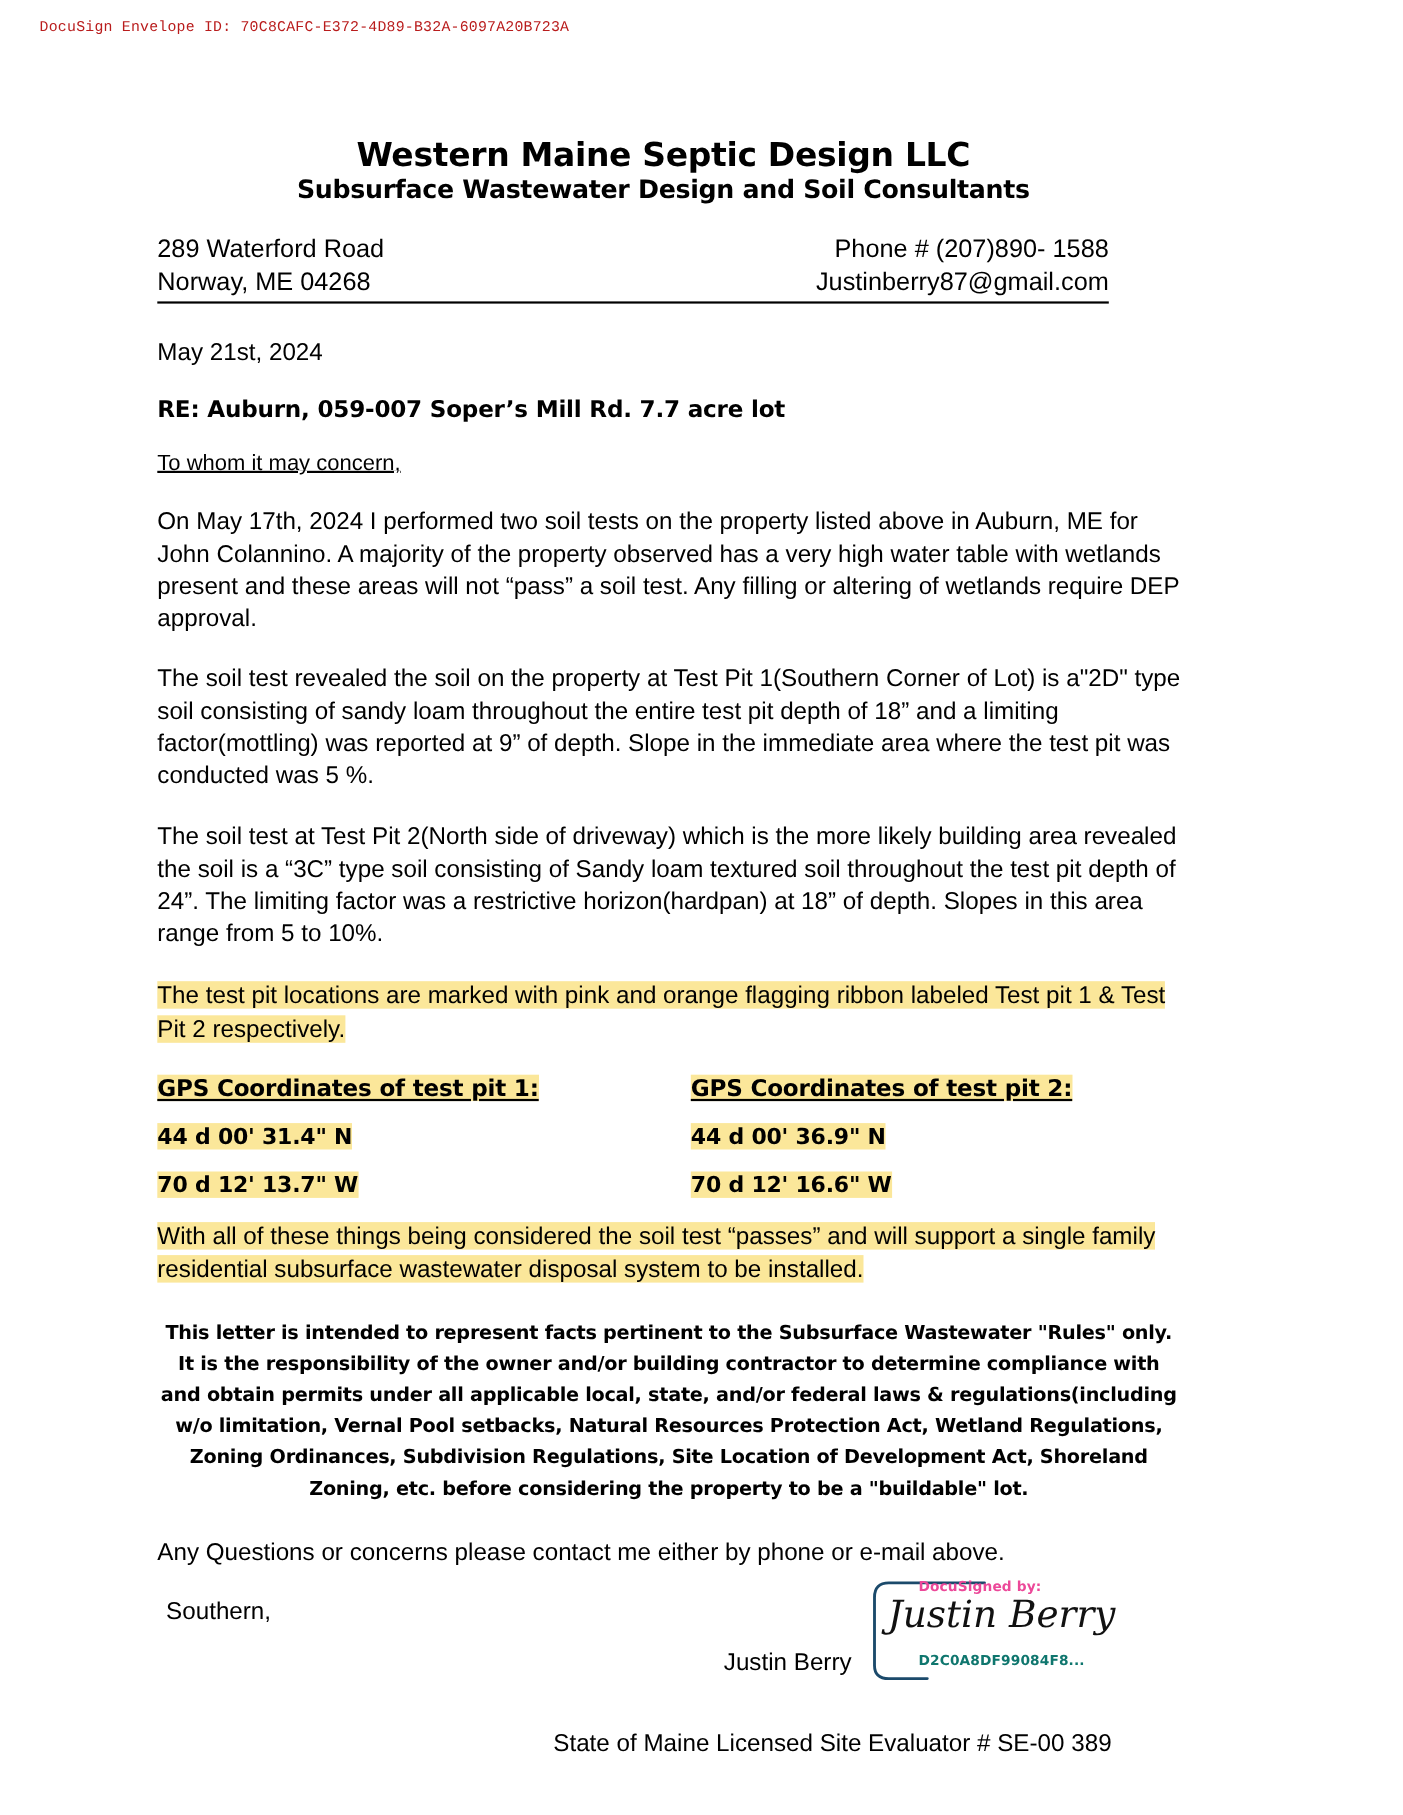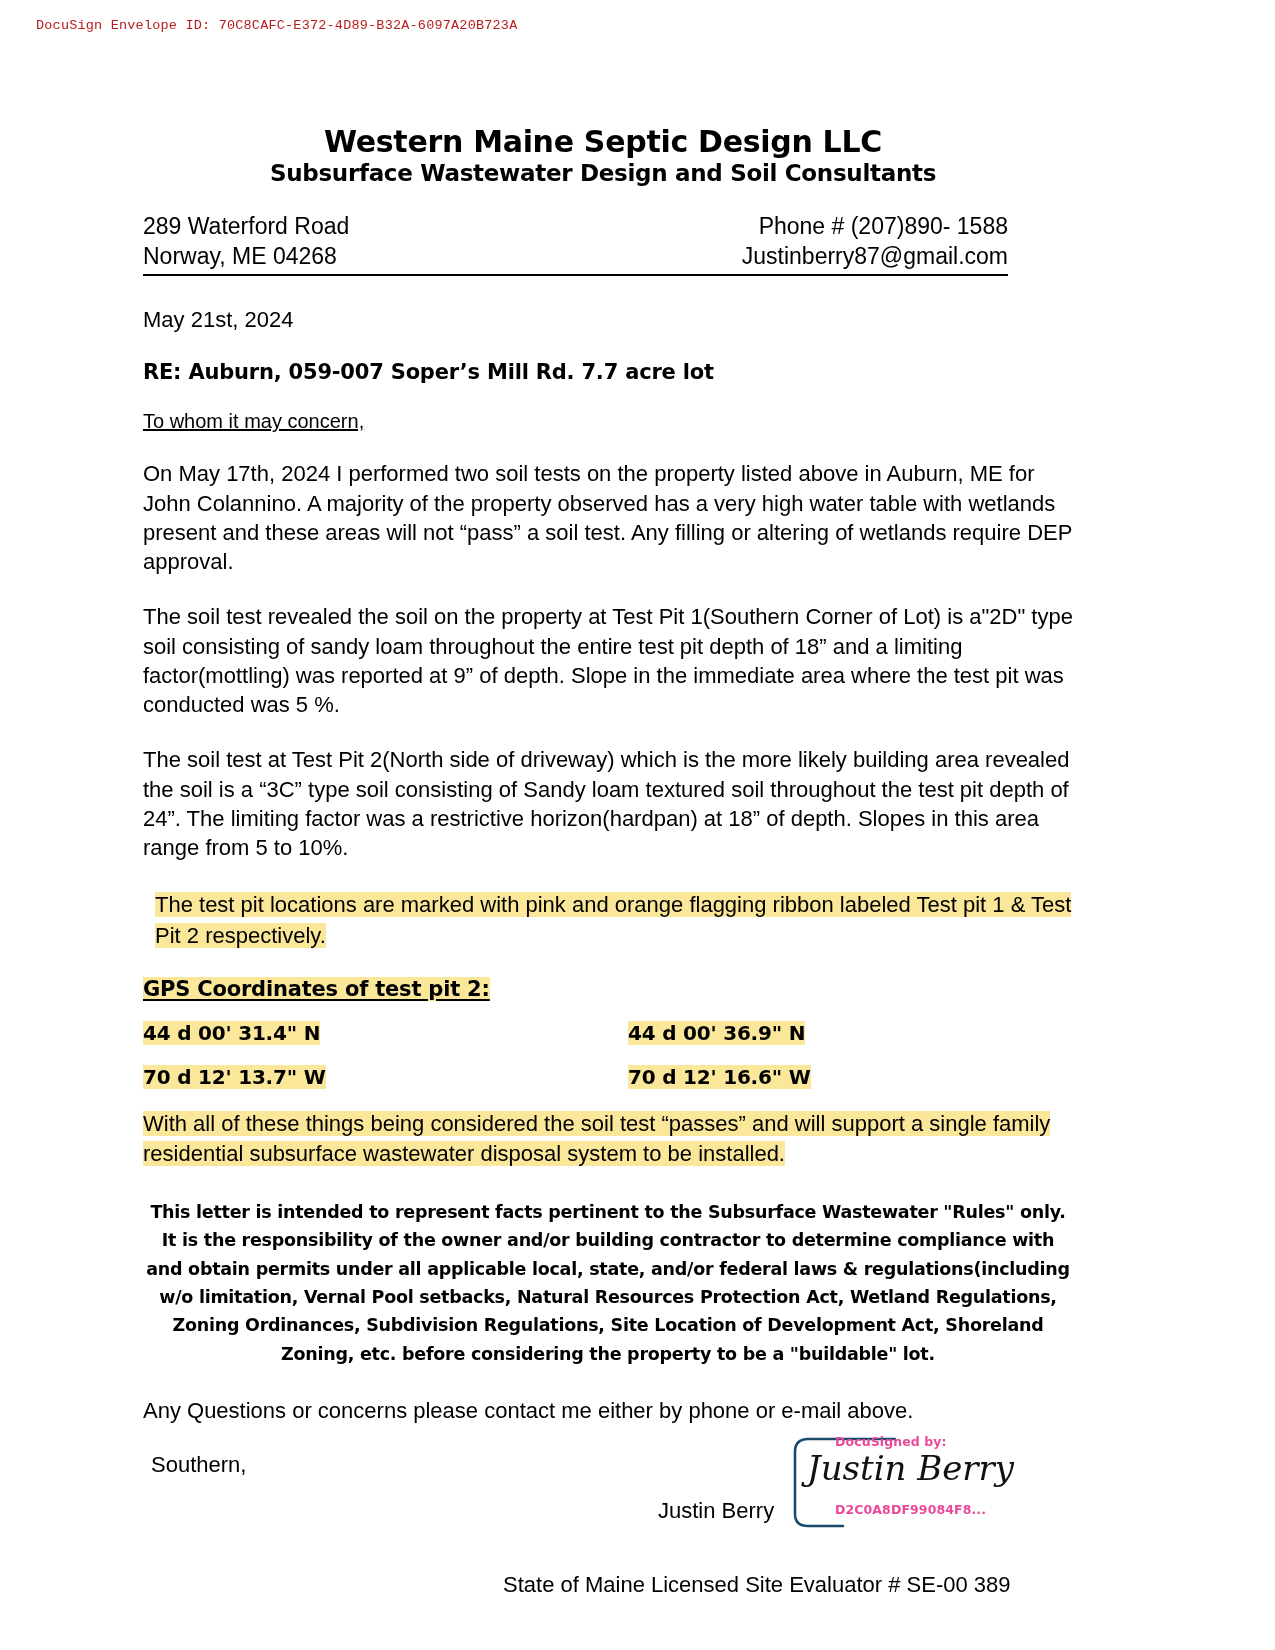--- a/index.html
+++ b/index.html
@@ -98,21 +98,21 @@
     width: 935px;
   }
   .hl {
     background: #fbe79a;
     box-decoration-break: clone;
     -webkit-box-decoration-break: clone;
   }
   .hl-par {
     font-size: 22px;
     line-height: 1.38;
-    margin: 28px 0 0 12px;
+    margin: 28px 0 0 0;
     width: 935px;
   }
   .gps-section {
     margin-top: 26px;
     position: relative;
     width: 935px;
   }
   .gps-row {
     display: flex;
     margin-bottom: 20px;
@@ -203,21 +203,21 @@
     color: #111;
     white-space: nowrap;
   }
   .sig-hash {
     position: absolute;
     left: 52px;
     top: 66px;
     font-family: "DejaVu Sans", sans-serif;
     font-weight: bold;
     font-size: 12.5px;
-    color: #ec4899;
+    color: #0f766e;
     white-space: nowrap;
     letter-spacing: 0.1px;
   }
   .signer-name {
     position: absolute;
     left: 515px;
     top: 62px;
     font-size: 22px;
     white-space: nowrap;
   }
@@ -262,20 +262,23 @@
     <p class="body-par">On May 17th, 2024 I performed two soil tests on the property listed above in Auburn, ME for John Colannino.  A majority of the property observed has a very high water table with wetlands present and these areas will not “pass” a soil test. Any filling or altering of wetlands require DEP approval.</p>
 
     <p class="body-par tight"> The soil test revealed the soil on the property at Test Pit 1(Southern Corner of Lot) is a"2D" type soil consisting of sandy loam throughout the entire test pit depth of 18” and a limiting factor(mottling) was reported at 9” of depth. Slope in the immediate area where the test pit was conducted was 5 %.</p>
 
     <p class="body-par tight"> The soil test at Test Pit 2(North side of driveway) which is the more likely building area revealed the soil is a “3C” type soil consisting of Sandy loam textured soil throughout the test pit depth of 24”. The limiting factor was a restrictive horizon(hardpan) at 18” of depth. Slopes in this area range from 5 to 10%.</p>
 
     <p class="hl-par"><span class="hl">The test pit locations are marked with pink and orange flagging ribbon labeled Test pit 1 &amp; Test Pit 2 respectively.</span></p>
 
     <div class="gps-section">
       <div class="gps-row">
+        <div class="gps-col">
+          <span class="gps-head">GPS Coordinates of test pit 1:</span>
+        </div>
         <div class="gps-col second">
           <span class="gps-head">GPS Coordinates of test pit 2:</span>
         </div>
       </div>
       <div class="gps-row">
         <div class="gps-col">
           <span class="gps-val">44 d 00' 31.4" N</span>
         </div>
         <div class="gps-col second">
           <span class="gps-val">44 d 00' 36.9" N</span>

